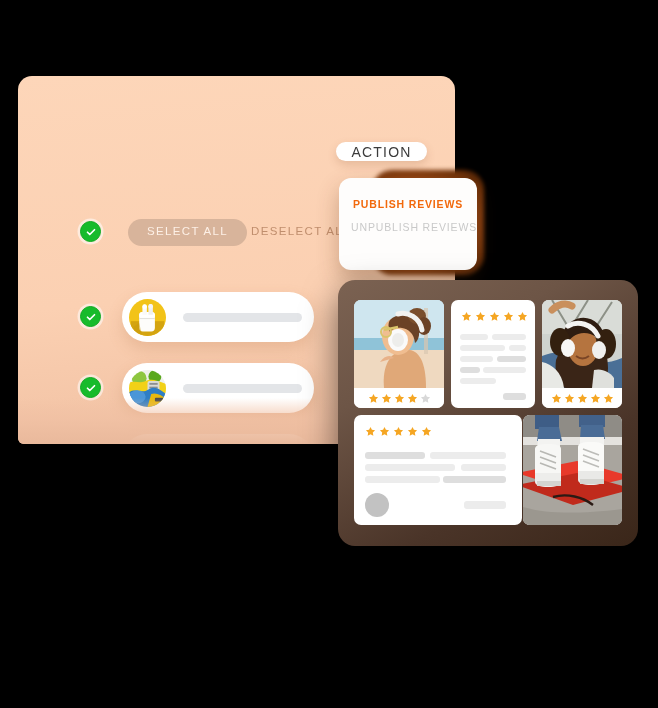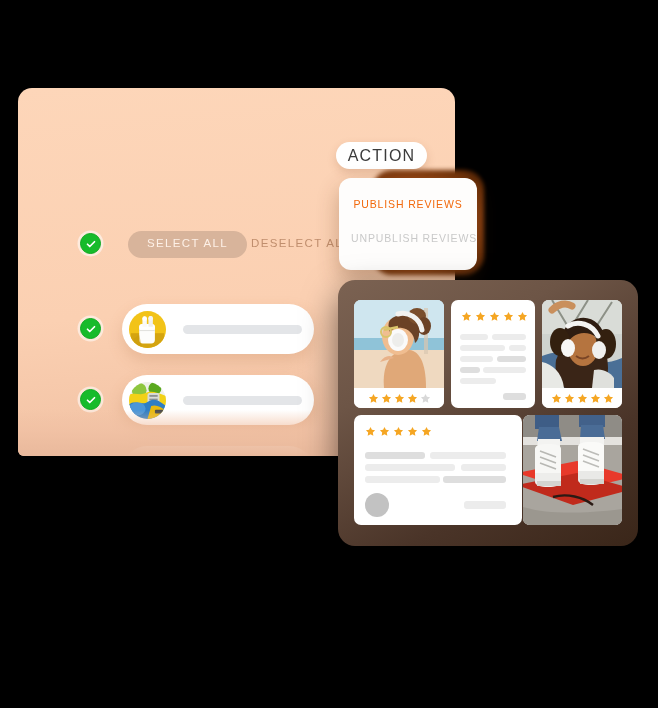--- a/index.html
+++ b/index.html
@@ -6,21 +6,21 @@
   html, body {
     width: 658px; height: 708px;
     background: #000000;
     font-family: "Liberation Sans", sans-serif;
     overflow: hidden;
   }
   #stage { position: relative; width: 658px; height: 708px; background: #000; }
 
   
   #left-panel {
-    position: absolute; left: 18px; top: 88px;
+    position: absolute; left: 18px; top: 76px;
     width: 437px; height: 368px;
     border-radius: 14px 14px 6px 6px;
     background: linear-gradient(175deg,#fdd6b9 0%,#fbd0b2 58%,#f3c4a6 88%,#efbfa2 100%);
     overflow: hidden;
   }
   #left-panel::after{
     content:""; position:absolute; left:0; right:0; bottom:0; height:46px;
     background: linear-gradient(to bottom, rgba(243,197,167,0) 0%, rgba(240,192,163,.75) 45%, rgba(233,185,156,1) 100%);
     pointer-events:none;
   }
@@ -57,23 +57,23 @@
   }
   #prow-0 { top:216px; }
   #prow-1 { top:287px; }
   #prow-2 { top:358px; }
   .thumb { width:37px; height:37px; border-radius:50%; flex:0 0 37px; position:relative; overflow:hidden; }
   .thumb svg { position:absolute; inset:0; width:100%; height:100%; }
   .pbar { flex:1; height:9px; border-radius:5px; background:#e3e5e8; margin-left:17px; }
 
   
   #action-btn {
-    position:absolute; left:336px; top:142px; width:91px; height:27px;
+    position:absolute; left:336px; top:142px; width:91px; height:19px;
     background:#ffffff; border:none; border-radius:14px;
-    color:#3b3b3b; font-size:16px; letter-spacing:1.2px; cursor:pointer;
+    color:#3b3b3b; font-size:14px; letter-spacing:1.2px; cursor:pointer;
     box-shadow:0 4px 10px rgba(140,80,45,.20);
     z-index:6;
   }
 
   
   #dropdown-glow {
     position:absolute; left:372px; top:170px; width:112px; height:105px;
     border-radius:20px;
     background:radial-gradient(ellipse at 35% 50%, #8a3d10 0%, #a8501a 45%, #6e3109 80%, #3a1a05 100%);
     filter: blur(2px);
@@ -82,21 +82,21 @@
   #dropdown {
     position:absolute; left:339px; top:178px; width:138px; height:92px;
     background:#fefdfc; border-radius:12px;
     box-shadow:0 10px 22px rgba(90,45,15,.30);
     z-index:7; padding-top:21px;
   }
   .dd-item {
     display:block; width:100%; background:none; border:none; text-align:center;
     font-size:10.5px; letter-spacing:.85px; cursor:pointer; line-height:1;
   }
-  #dd-publish   { color:#f2690c; font-weight:400; margin-bottom:23px; }
+  #dd-publish   { color:#f2690c; font-weight:700; margin-bottom:12px; }
   #dd-unpublish { color:#c9c9c9; font-weight:400;text-align:right; }
 
   
   #right-panel {
     position:absolute; left:338px; top:280px; width:300px; height:266px;
     background:linear-gradient(150deg,#7b6252 0%,#6d5546 30%,#4a3428 70%,#3a2619 100%);
     border-radius:17px;
     box-shadow:0 14px 34px rgba(0,0,0,.55);
     z-index:8;
   }

